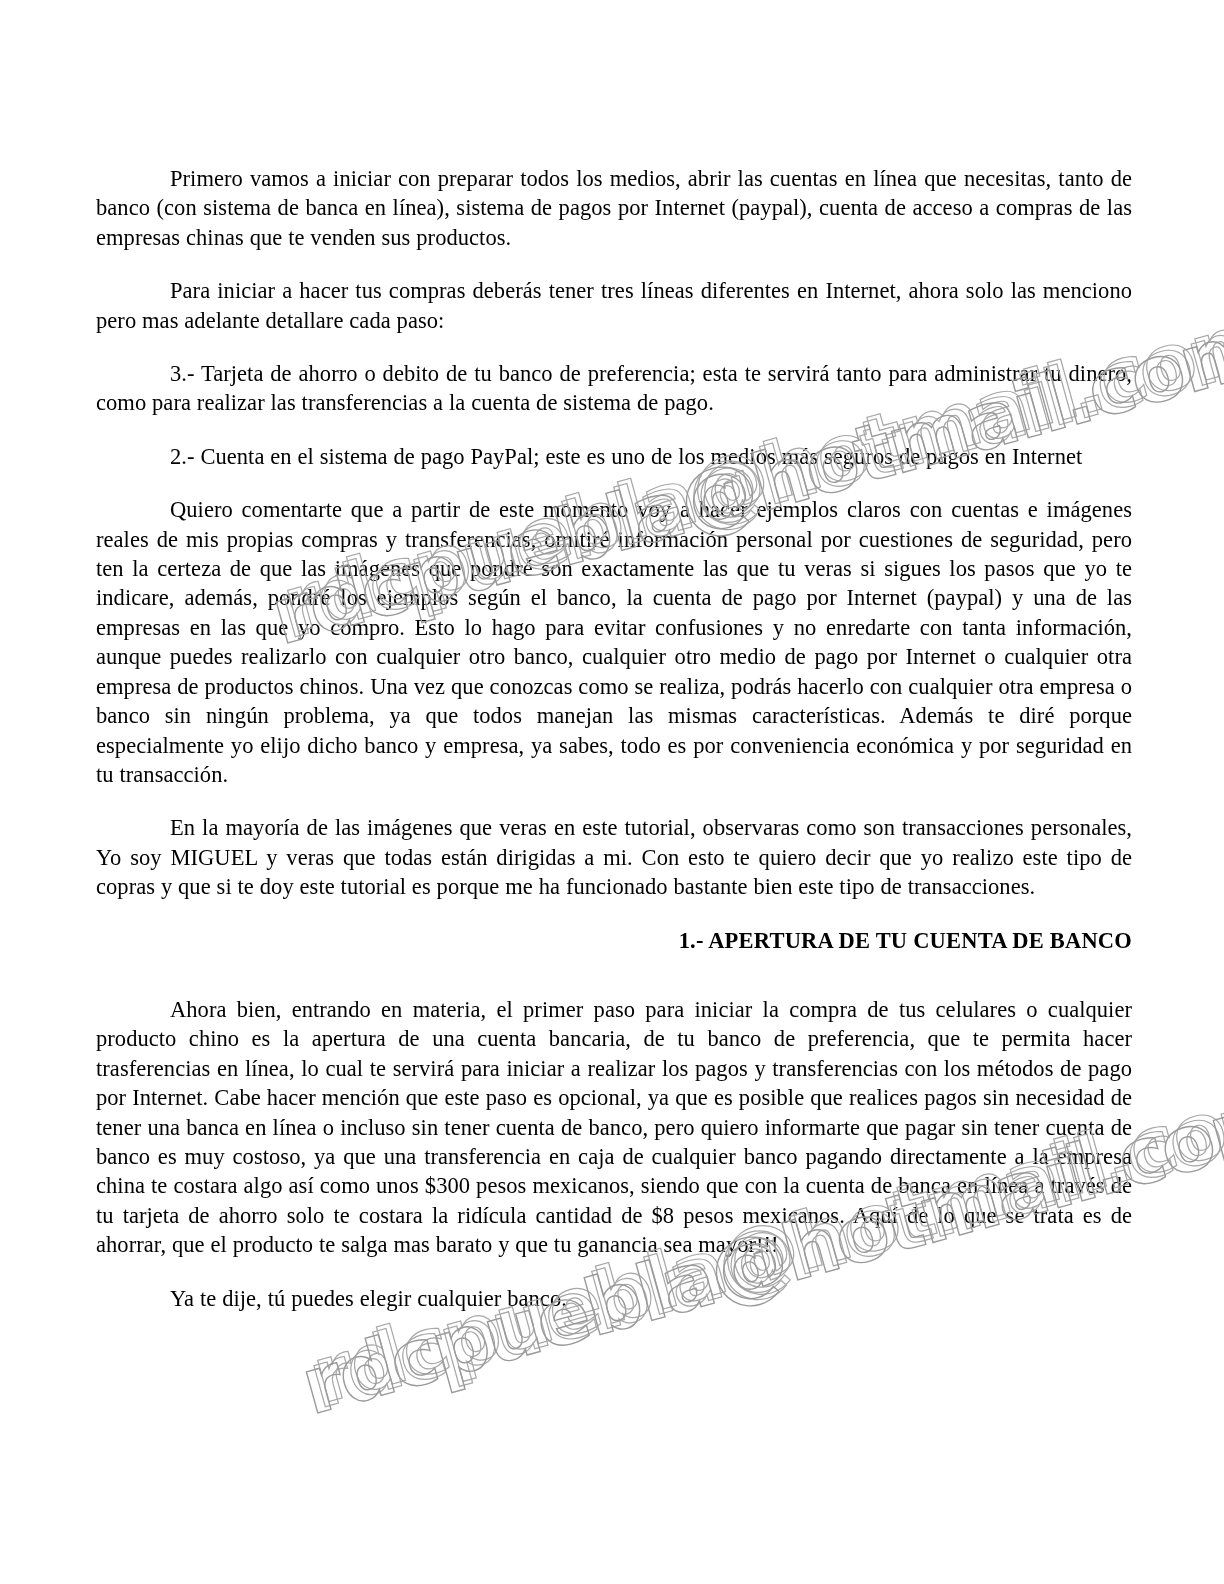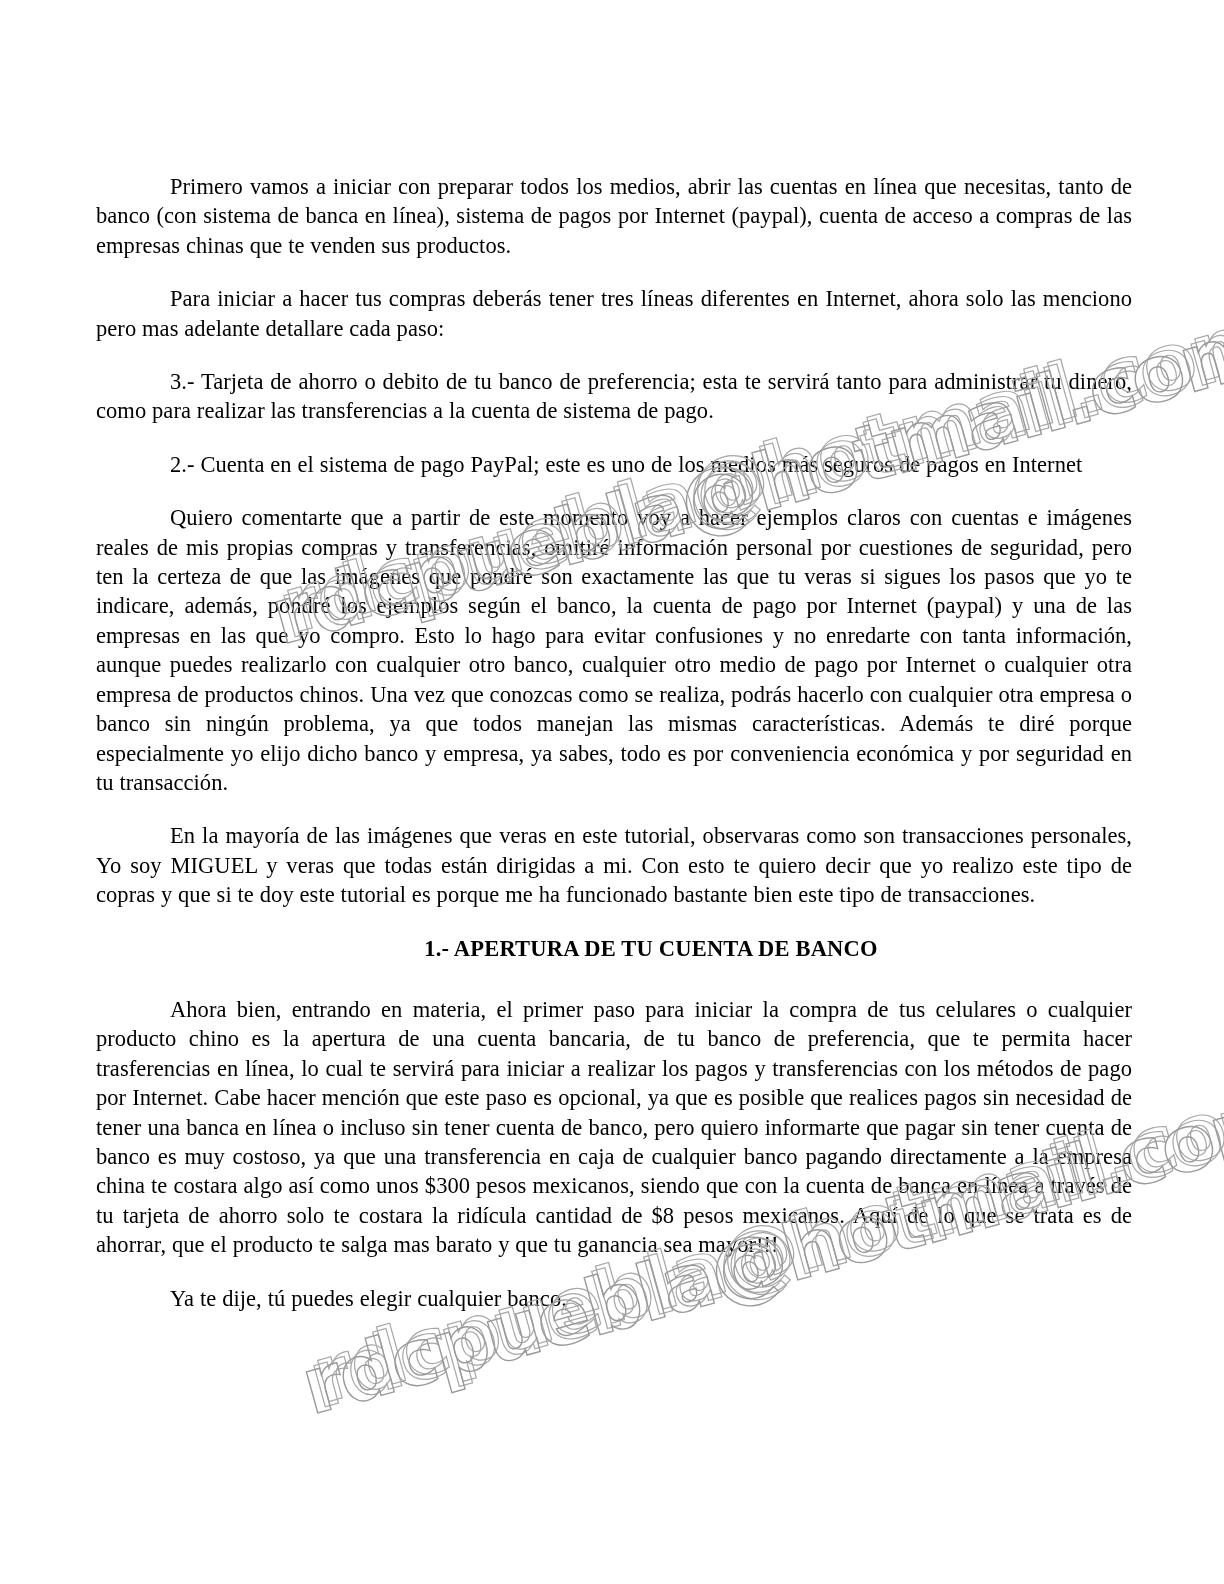--- a/index.html
+++ b/index.html
@@ -12,43 +12,43 @@
     width: 1224px;
     height: 1584px;
     background: #ffffff;
     overflow: hidden;
     font-family: "Liberation Serif", "DejaVu Serif", serif;
     color: #000000;
   }
   .content {
     position: absolute;
     left: 96px;
-    top: 172px;
+    top: 164px;
     width: 1036px;
     z-index: 2;
   }
   p.para {
     margin: 0 0 24px 0;
     font-size: 22.5px;
     line-height: 29.4px;
     text-align: justify;
     text-indent: 74px;
     letter-spacing: 0.05px;
     word-spacing: 0.2px;
   }
   p.para.tight {
   }
   h2.heading {
-    margin: 0 0 32px 0;
+    margin: 0 0 40px 0;
     padding: 0;
     font-size: 22.5px;
     line-height: 29.4px;
     font-weight: bold;
     text-indent: 74px;
-    text-align: center;
+    text-align: right;
     letter-spacing: 0.2px;
   }
   p.last {
     margin-bottom: 0;
   }
 
   
   .watermark {
     position: absolute;
     z-index: 3;

